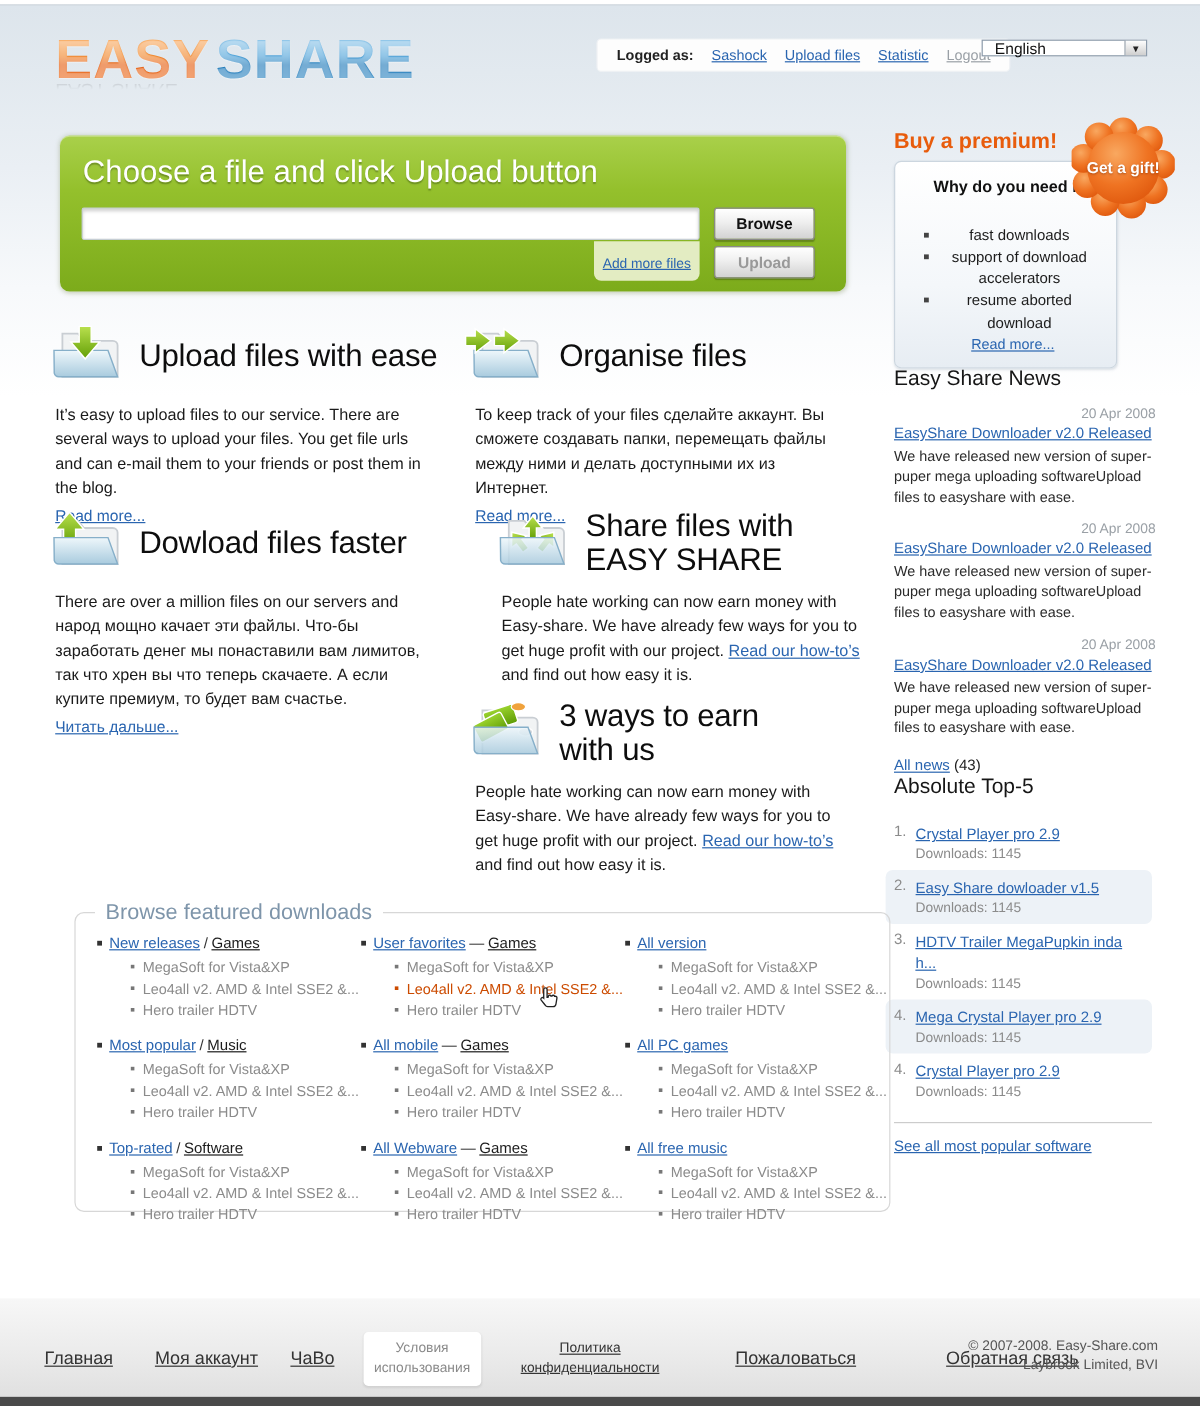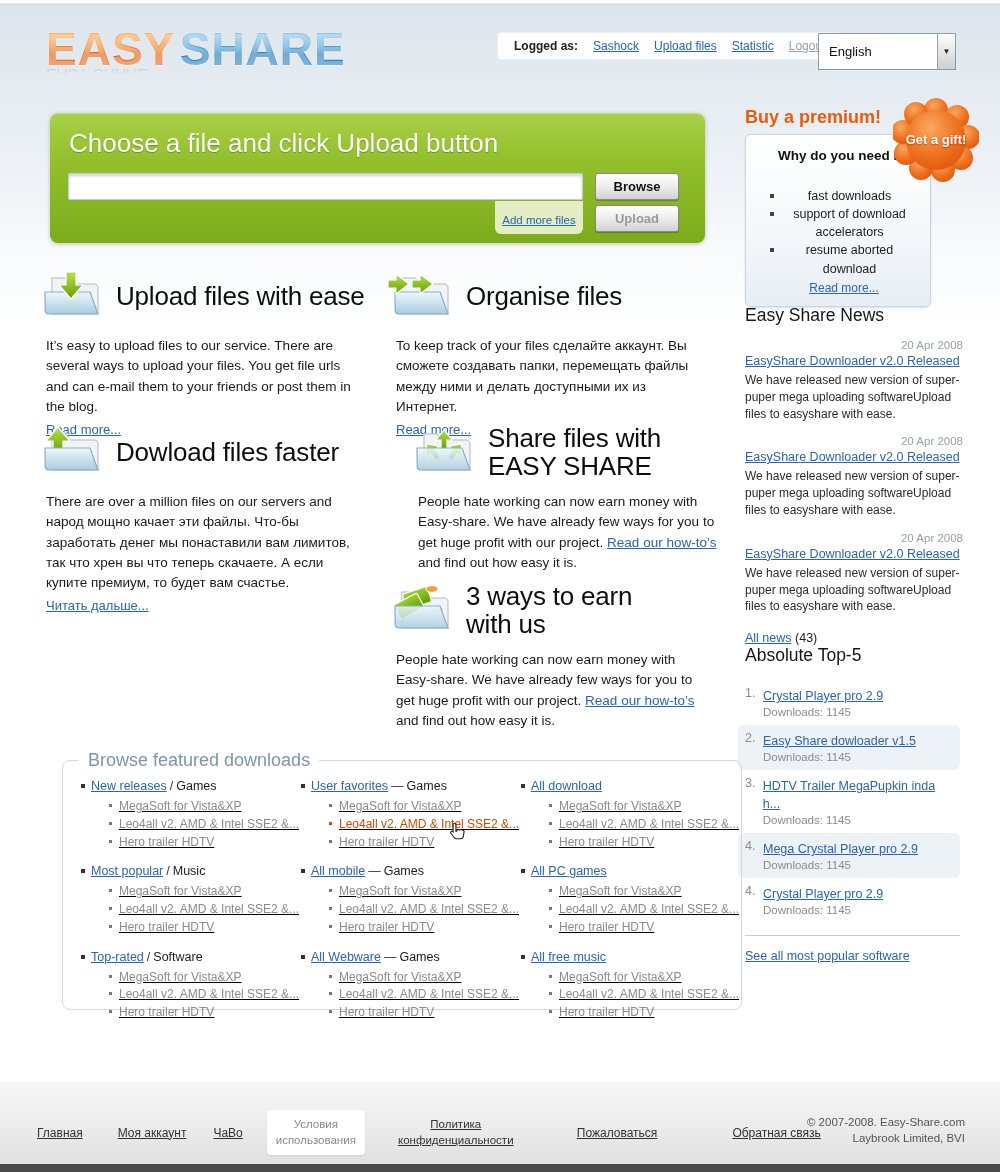--- a/index.html
+++ b/index.html
@@ -23,21 +23,21 @@
     -webkit-background-clip:text; background-clip:text; }
   .logo-reflect { position:absolute; left:46px; top:66px; line-height:1; transform:scaleY(-1); opacity:.22;
     -webkit-mask-image:linear-gradient(to top, rgba(0,0,0,.8) 0%, transparent 55%);
     mask-image:linear-gradient(to top, rgba(0,0,0,.8) 0%, transparent 55%); }
   .logged-box { position:absolute; left:497px; top:32px; height:28px; padding:0 16px;
     background:#fdfdfd; border-radius:4px; border:1px solid #eef1f4;
     display:flex; align-items:center; gap:15px; font-size:12px; color:#222;justify-content:center; }
   .logged-box b { font-weight:bold; }
   .logged-box a { color:#2a65b0; text-decoration:underline; }
   .logged-box a.gray { color:#9aa0a6; }
-  .lang-select { position:absolute; left:818px; top:33px; width:138px; height:37px;
+  .lang-select { position:absolute; left:818px; top:33px; width:138px; height:14px;
     background:#fff; border:1px solid #8c9bab; display:flex; align-items:center; cursor:default;justify-content:space-between; }
   .lang-select .val { flex:1; font-size:13px; color:#111; padding-left:10px; }
   .lang-select .btn { width:18px; height:100%; border-left:1px solid #9aa4ae;
     background:linear-gradient(#fdfdfd,#cfcfcf); display:flex; align-items:center; justify-content:center;
     font-size:8px; color:#222; }
 
   
   .hero { position:absolute; left:50px; top:113px; width:655px; height:130px; border-radius:8px;
     background:linear-gradient(#a9d04a 0%, #94c02c 35%, #7cab1b 100%);
     box-shadow:0 1px 4px rgba(90,110,40,.35), inset 0 1px 0 rgba(255,255,255,.35); }
@@ -88,22 +88,22 @@
   .browse { position:absolute; left:30px; top:750px; width:670px; height:260px;
     border:1px solid #d7d7d7; border-radius:8px;margin-left:32px; }
   .browse legend { margin-left:16px; padding:0 9px; font-size:18px; color:#7e95aa; }
   .browse .cols { display:flex; padding:8px 0 0 18px; }
   .browse .col { width:220px; }
   .bgroup { margin-bottom:13px; }
   .bgroup .gtitle { font-size:12.5px; margin-bottom:5px; position:relative; padding-left:10px; }
   .bgroup .gtitle::before { content:""; position:absolute; left:0; top:5px; width:4px; height:4px; background:#333; }
   .bgroup .gtitle .l1 { color:#2a65b0; text-decoration:underline; }
   .bgroup .gtitle .sep { color:#333; margin:0 3px; }
-  .bgroup .gtitle .l2 { color:#1c1c1c; }
-  .bgroup ul { list-style:none; margin-left:28px;text-decoration:underline; }
+  .bgroup .gtitle .l2 { color:#1c1c1c; text-decoration:underline; }
+  .bgroup ul { list-style:none; margin-left:28px; }
   .bgroup li { font-size:12px; color:#8b8b8b; line-height:1.48; position:relative; padding-left:10px; }
   .bgroup li::before { content:""; position:absolute; left:0; top:6px; width:3px; height:3px; background:#777; }
   .bgroup li.hot { color:#cc4b00; }
   .bgroup li.hot::before { background:#cc4b00; }
   .cursor-ico { position:absolute; left:120px; top:6px; }
 
   
   .news { position:absolute; left:745px; top:305px; width:218px; }
   .news h3, .top5 h3 { font-size:17.5px; font-weight:normal; color:#161616; margin-bottom:4px; }
   .news .item { margin-top:13px; }
@@ -122,21 +122,21 @@
   .top5 .ttitle { font-size:12.5px; color:#2a65b0; text-decoration:underline; }
   .top5 .dls { font-size:11.5px; color:#8b8b8b; margin-top:2px; }
   .top5 hr { border:none; border-top:1px solid #ccc; margin:12px 0 10px 7px; }
   .top5 .seeall { margin-left:7px; font-size:12.5px; color:#2a65b0; text-decoration:underline; }
 
   
   .footer { position:absolute; left:0; top:1082px; width:1000px; height:82px;
     background:linear-gradient(#f7f7f7,#e9e9e9 65%,#e0e0e0); }
   .footer-bar { position:absolute; left:0; top:1164px; width:1000px; height:8px; background:#4a4a4a; }
   .flinks { position:absolute; left:37px; top:28px; display:flex; align-items:center; }
-  .flinks a { font-size:12px; color:#333; text-decoration:underline; }
+  .flinks a { font-size:15px; color:#333; text-decoration:underline; }
   .fl-1 { margin-right:35px; } .fl-2 { margin-right:27px; } .fl-3 { margin-right:24px; }
   .terms-box { width:98px; background:#fff; border-radius:4px; padding:7px 6px; text-align:center;
     font-size:11.5px; color:#8a8a8a; line-height:1.35; margin-right:32px; box-shadow:0 1px 2px rgba(0,0,0,.08); }
   .privacy { width:118px; text-align:center; font-size:11.5px !important; line-height:1.35; margin-right:30px; }
   .fl-6 { margin-right:75px;padding-left:32px; }
   .copyright { position:absolute; right:35px; top:32px; text-align:right; font-size:11.5px; color:#555; line-height:1.4; }
 </style>
 </head>
 <body>
 
@@ -444,21 +444,21 @@
           <div class="gtitle"><a class="l1">All Webware</a><span class="sep">—</span><a class="l2">Games</a></div>
           <ul>
             <li>MegaSoft for Vista&amp;XP</li>
             <li>Leo4all v2. AMD &amp; Intel SSE2 &amp;...</li>
             <li>Hero trailer HDTV</li>
           </ul>
         </div>
       </div>
       <div class="col">
         <div class="bgroup">
-          <div class="gtitle"><a class="l1">All download</a></div>
+          <div class="gtitle"><a class="l1">All version</a></div>
           <ul>
             <li>MegaSoft for Vista&amp;XP</li>
             <li>Leo4all v2. AMD &amp; Intel SSE2 &amp;...</li>
             <li>Hero trailer HDTV</li>
           </ul>
         </div>
         <div class="bgroup">
           <div class="gtitle"><a class="l1">All PC games</a></div>
           <ul>
             <li>MegaSoft for Vista&amp;XP</li>

